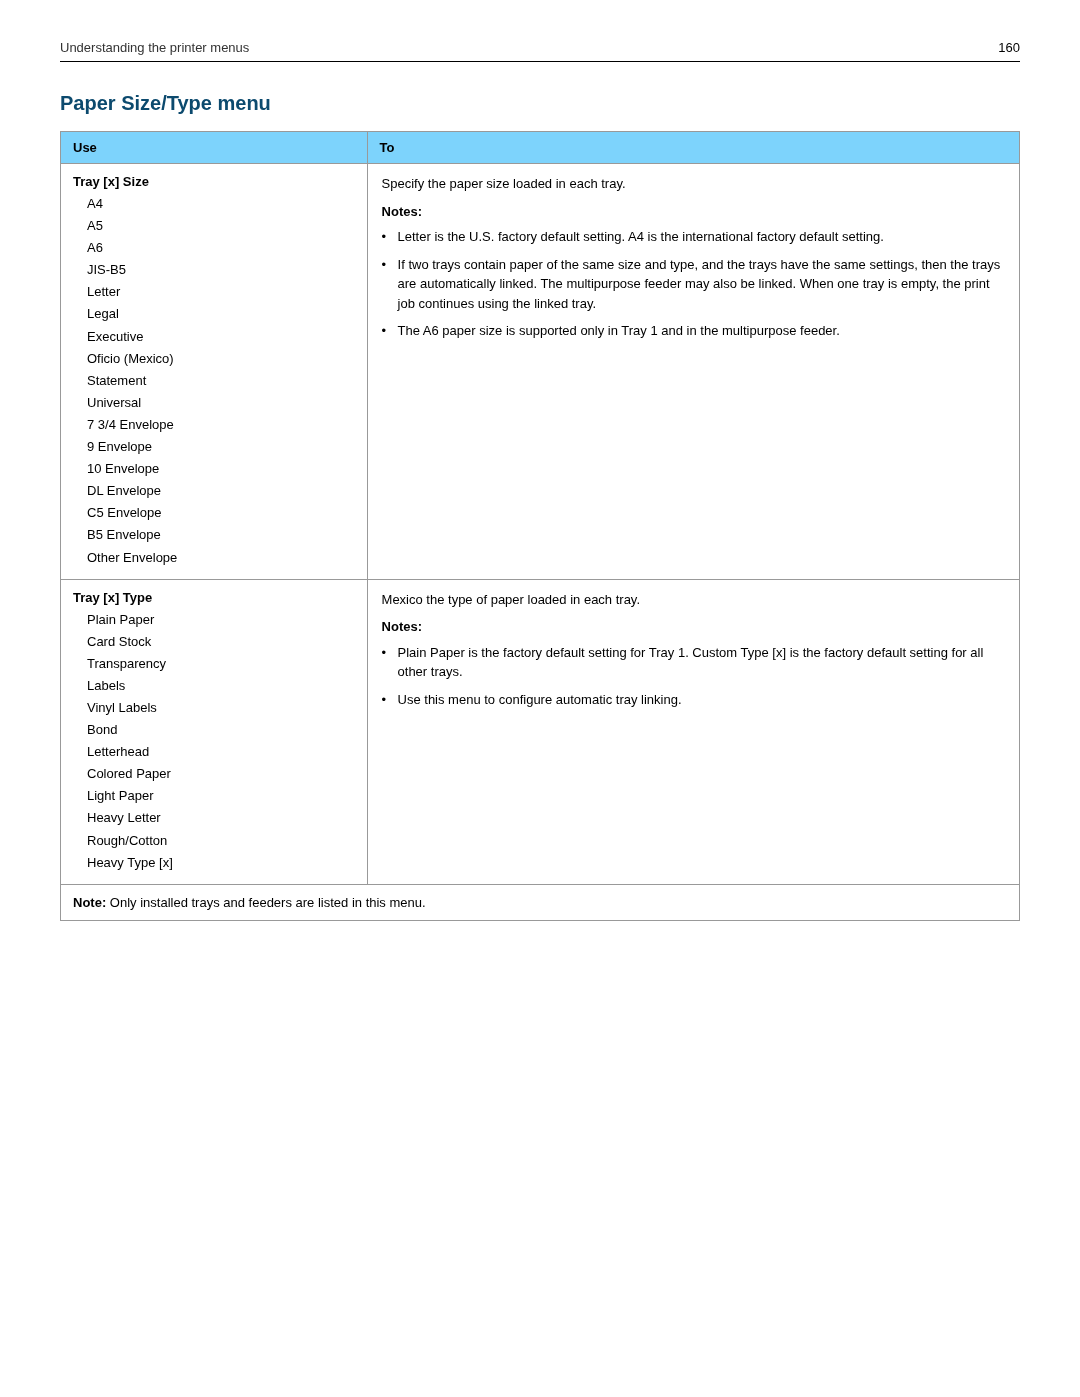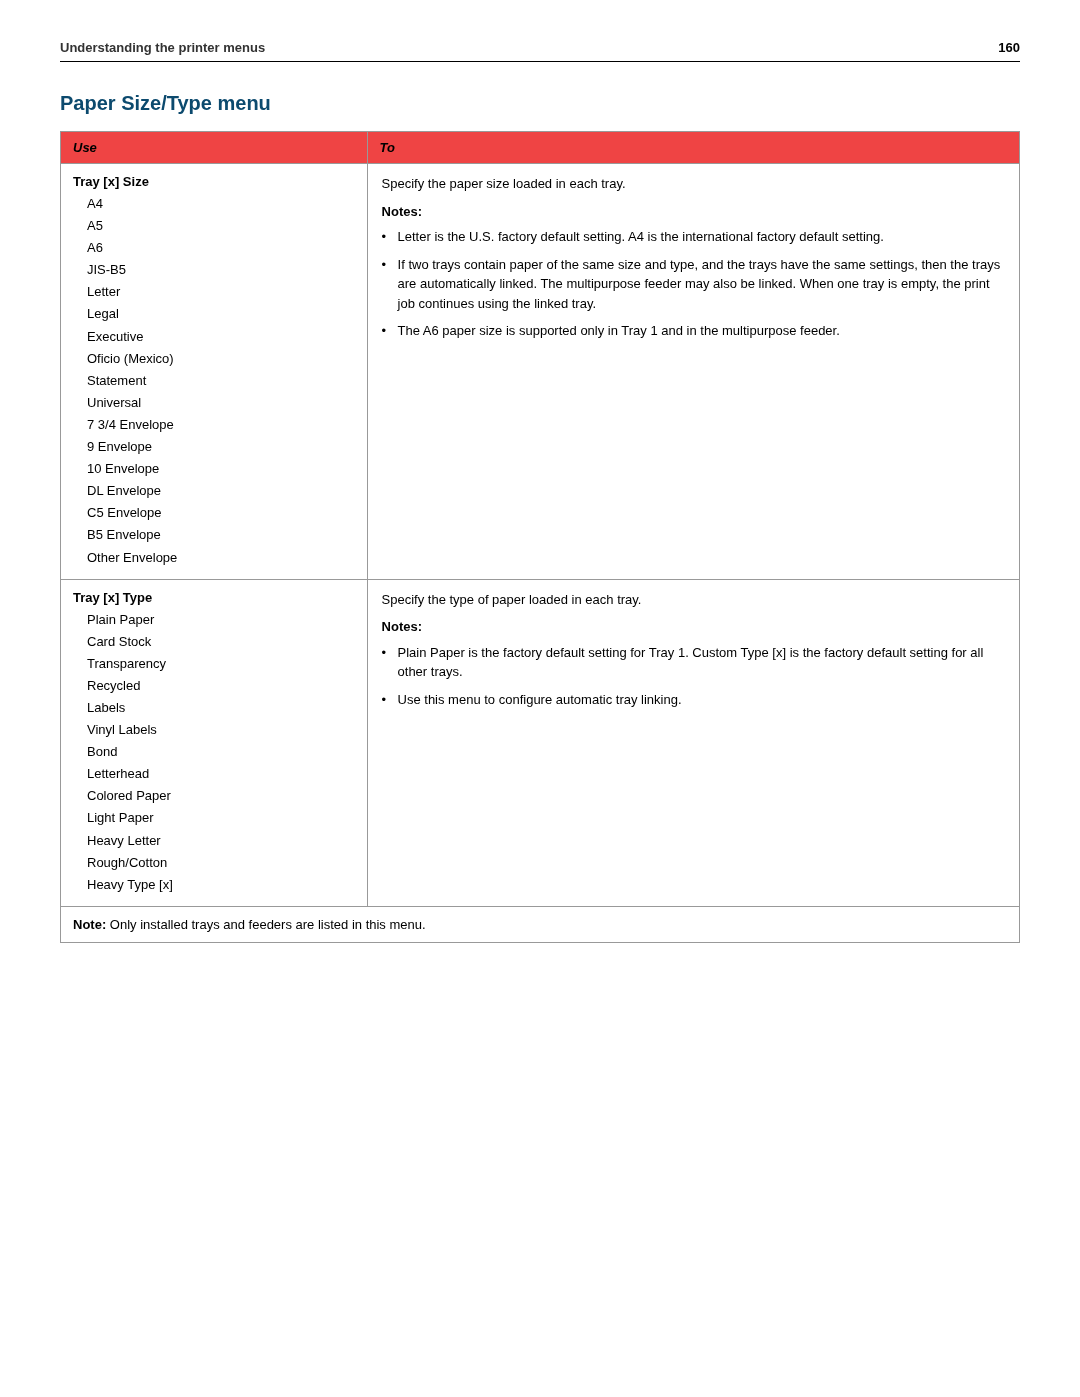--- a/index.html
+++ b/index.html
@@ -18,21 +18,20 @@
       padding: 40px 60px;
     }
 
     .page-header {
       display: flex;
       justify-content: space-between;
       align-items: center;
       margin-bottom: 30px;
       padding-bottom: 6px;
       border-bottom: 1px solid #000;
-      font-weight: bold;
     }
 
     .page-header-title {
       font-size: 13px;
       color: #333;
     }
 
     .page-header-number {
       font-size: 13px;
       color: #000000;
@@ -45,23 +44,22 @@
       color: #0c4a6e;
     }
 
     .table-container {
       border: 1px solid #999;
       width: 100%;
     }
 
     .table-header-row {
       display: flex;
-      background-color: #ef4444;
+      background-color: #7dd3fc;
       border-bottom: 1px solid #999;
-      font-style: italic;
     }
 
     .col-use {
       width: 32%;
       min-width: 32%;
       padding: 8px 12px;
       border-right: 1px solid #999;
     }
 
     .col-to {
@@ -201,33 +199,32 @@
       </ul>
     </div>
   </div>
 
   <div class="table-body-row">
     <div class="use-col">
       <span class="row-label">Tray [x] Type</span>
       <span class="sub-item">Plain Paper</span>
       <span class="sub-item">Card Stock</span>
       <span class="sub-item">Transparency</span>
-      <span class="sub-item">Recycled</span>
       <span class="sub-item">Labels</span>
       <span class="sub-item">Vinyl Labels</span>
       <span class="sub-item">Bond</span>
       <span class="sub-item">Letterhead</span>
       <span class="sub-item">Colored Paper</span>
       <span class="sub-item">Light Paper</span>
       <span class="sub-item">Heavy Letter</span>
       <span class="sub-item">Rough/Cotton</span>
       <span class="sub-item">Heavy Type [x]</span>
     </div>
     <div class="to-col">
-      <p class="main-desc">Specify the type of paper loaded in each tray.</p>
+      <p class="main-desc">Mexico the type of paper loaded in each tray.</p>
       <span class="notes-label">Notes:</span>
       <ul class="bullet-list">
         <li>Plain Paper is the factory default setting for Tray 1. Custom Type [x] is the factory default setting for all other trays.</li>
         <li>Use this menu to configure automatic tray linking.</li>
       </ul>
     </div>
   </div>
 
   <div class="table-body-row">
     <div class="footer-row" style="width:100%">

